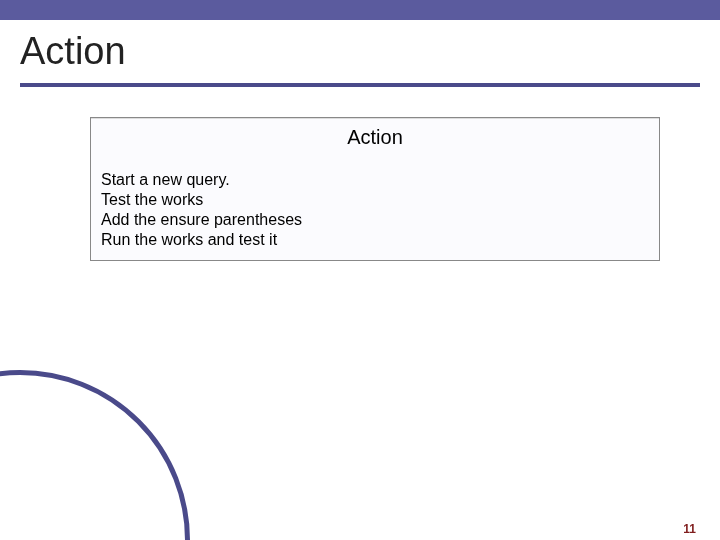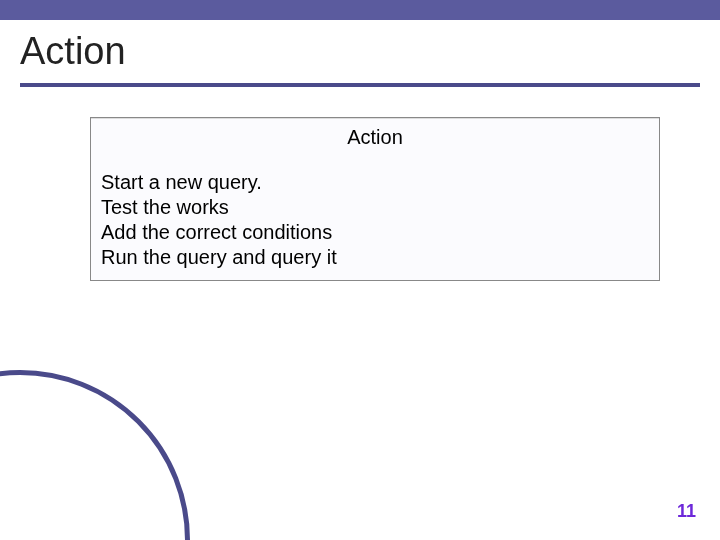--- a/index.html
+++ b/index.html
@@ -37,63 +37,63 @@
     box-shadow: 0 1px 0 #ddd inset;
     padding: 8px 10px 10px 10px;
   }
   .box-title {
     text-align: center;
     font-size: 20px;
     color: #000;
     margin-bottom: 2px;
   }
   .steps {
-    font-size: 20px;
+    font-size: 16px;
     color: #000;
     line-height: 1.25;
     margin-top: 21px;
   }
   .steps div {
     white-space: normal;
   }
   .corner-arc {
     position: absolute;
     left: -150px;
     bottom: -170px;
     width: 340px;
     height: 340px;
     border: 5px solid #4a4a8a;
     border-radius: 50%;
     background: transparent;
   }
   .page-num {
     position: absolute;
     right: 24px;
-    bottom: 18px;
-    font-size: 18px;
+    bottom: 4px;
+    font-size: 12px;
     font-weight: bold;
-    color: #6d28d9;
+    color: #7f1d1d;
   }
 </style>
 </head>
 <body>
 
 <div class="top-band"></div>
 
 <h1 class="title">Action</h1>
 
 <div class="underline-wrap">
   <div class="underline"></div>
 </div>
 
 <div class="content-box">
   <div class="box-title">Action</div>
   <div class="steps">
     <div>Start a new query.</div>
     <div>Test the works</div>
-    <div>Add the correct conditions</div>
-    <div>Run the query and query it</div>
+    <div>Add the ensure parentheses</div>
+    <div>Run the works and test it</div>
   </div>
 </div>
 
 <div class="corner-arc"></div>
 
 <div class="page-num">11</div>
 
 </body></html>

